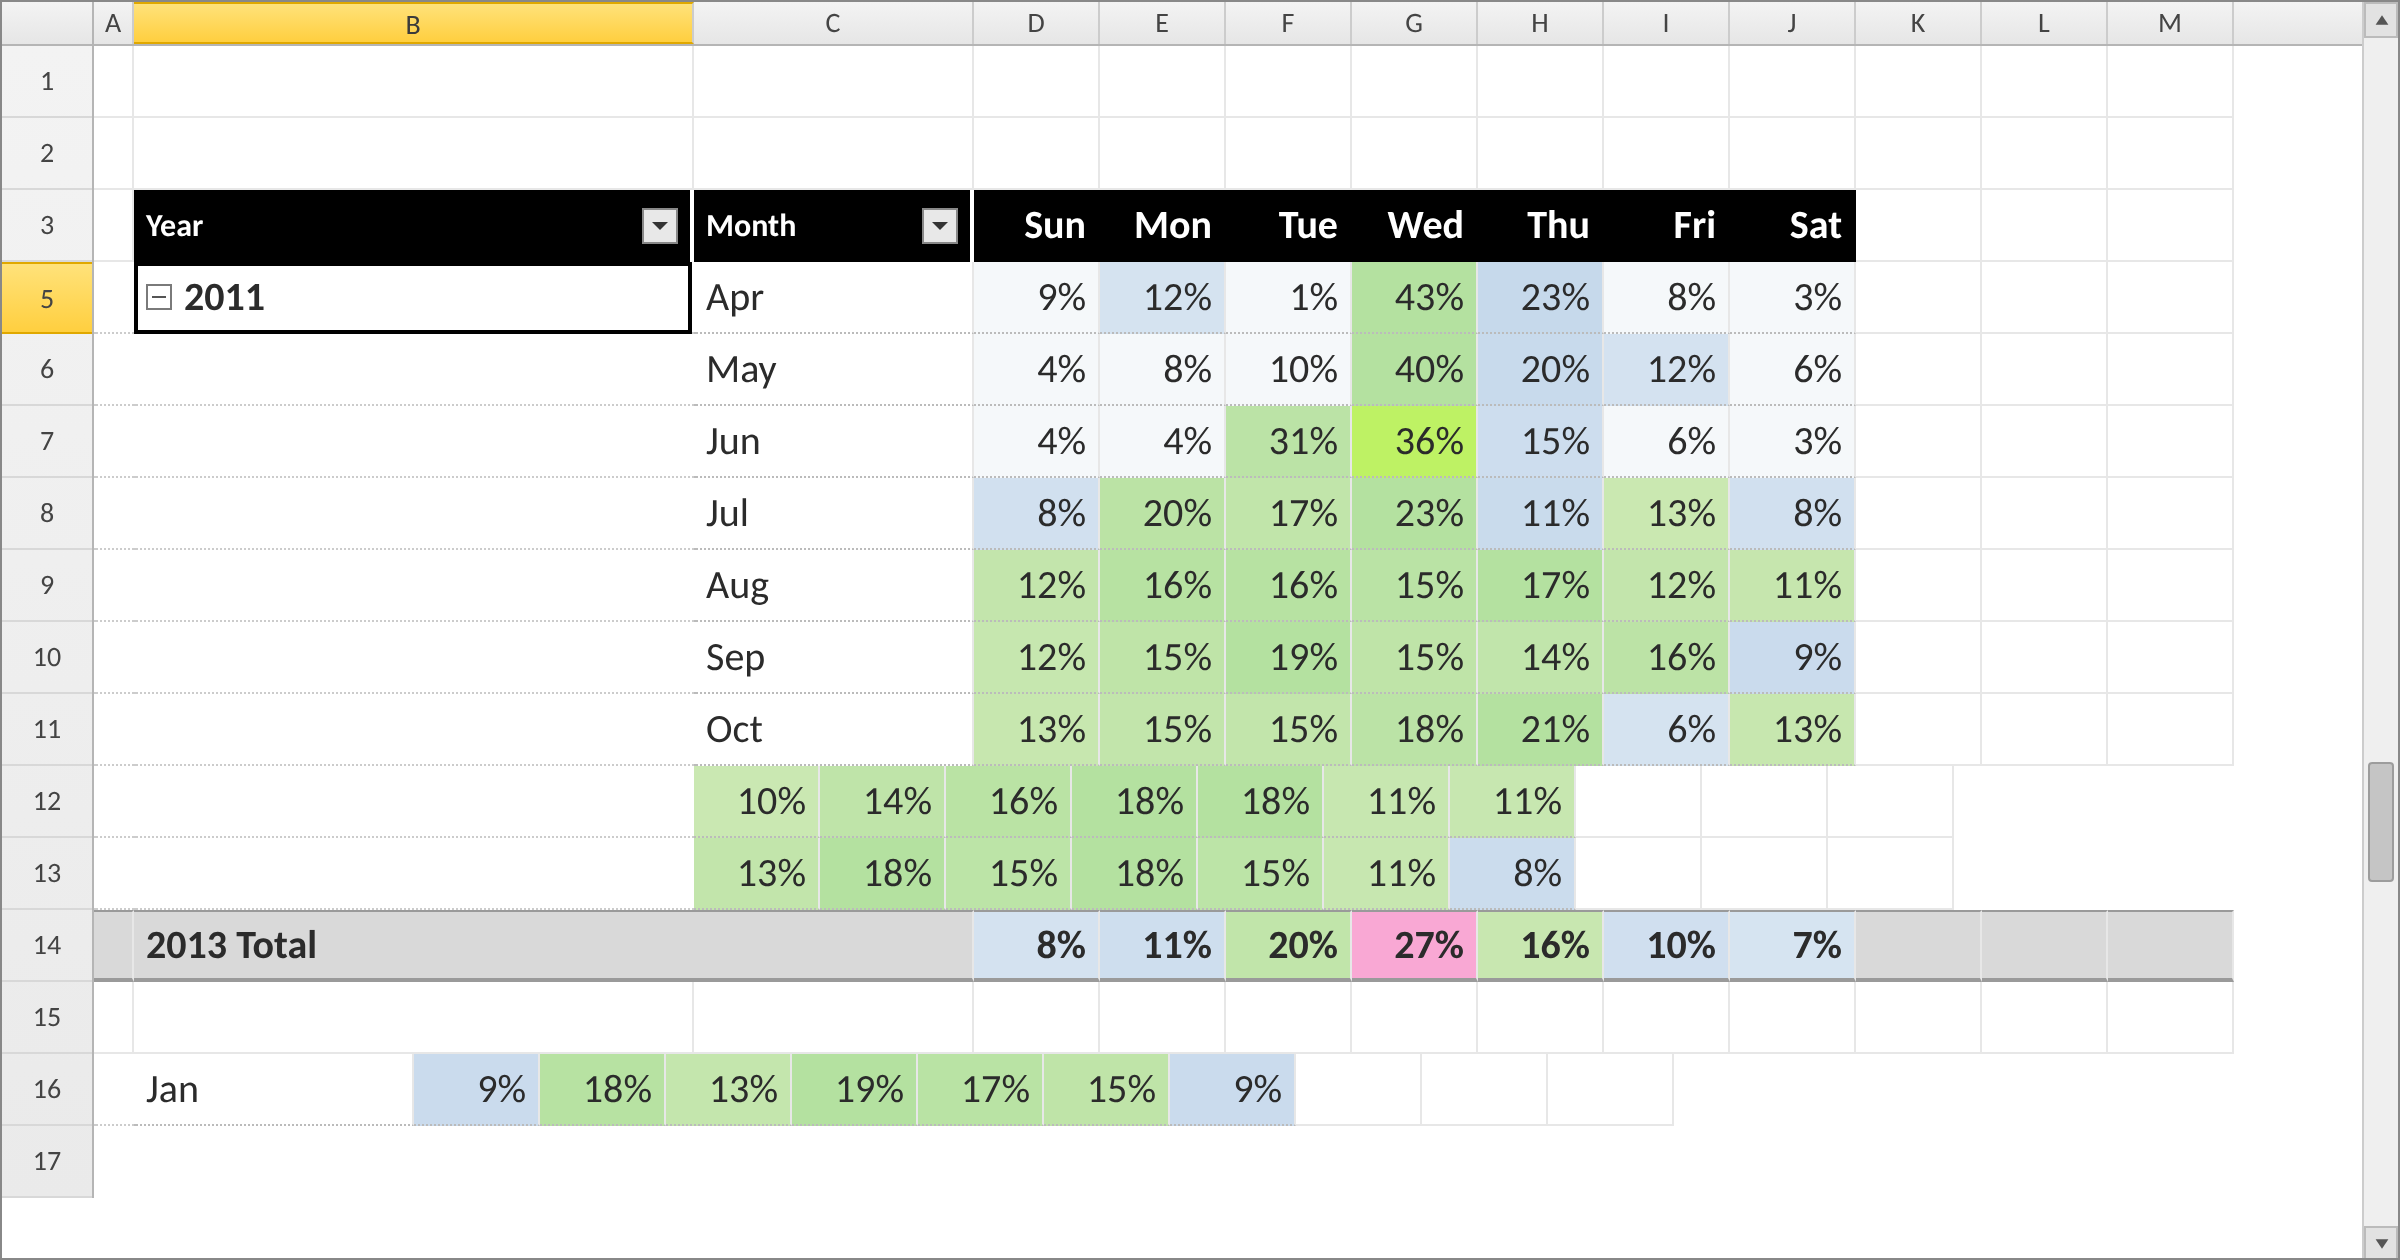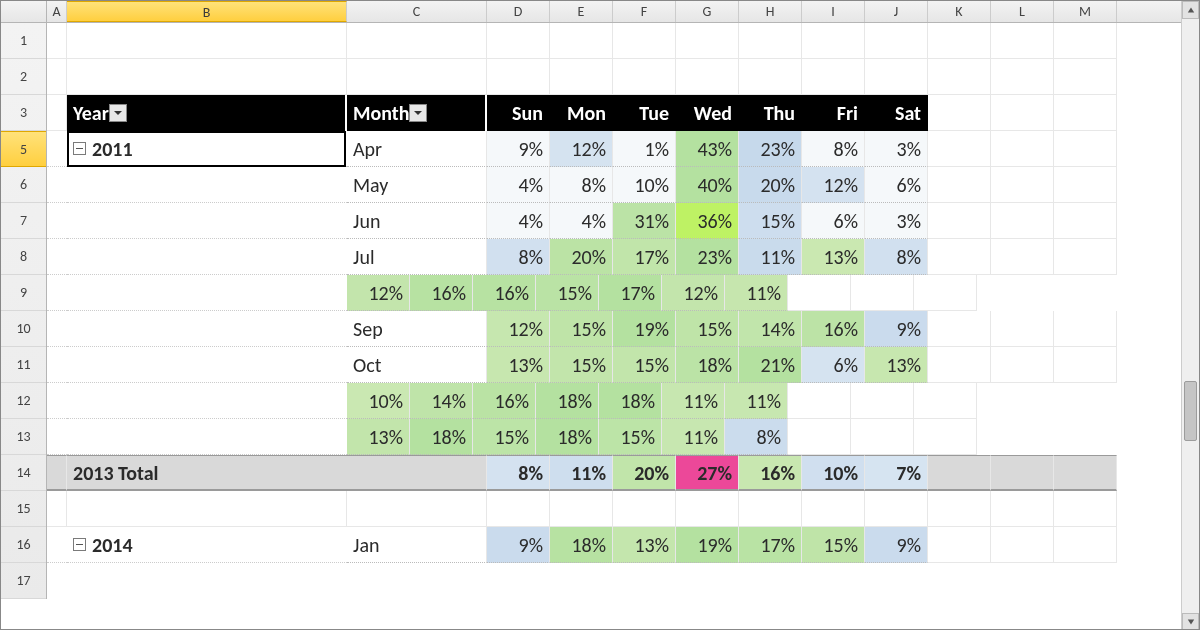--- a/index.html
+++ b/index.html
@@ -15,21 +15,21 @@
   .row-headers { width:46px; background:linear-gradient(#f3f3f3,#eaeaea); border-right:1px solid #b5b5b5; }
   .rh { height:36px; text-align:center; font-size:14px; color:#444; border-bottom:1px solid #d8d8d8; line-height:36px; }
   .rh.selected { background:linear-gradient(#ffe27a,#ffcf3f); border-top:1px solid #e0a800; border-bottom:1px solid #e0a800; }
   
   .cells { position:relative; flex:1; }
   .row { display:flex; height:36px; }
   .cell { height:36px; border-right:1px solid #e7e7e7; border-bottom:1px solid #e7e7e7; padding:0 6px; display:flex; align-items:center; font-size:18px; color:#2b2b2b; }
   .cell.faintgrid { border-bottom:1px dotted #ccc; border-right:none; }
   .title-cell { font-size:20px; color:#333; }
   
-  .phead { background:#000; color:#fff; font-weight:bold; font-size:20px; height:36px; display:flex; align-items:center; justify-content:flex-start; padding:0 6px; border-right:2px solid #fff; }
+  .phead { background:#000; color:#fff; font-weight:bold; font-size:16px; height:36px; display:flex; align-items:center; justify-content:space-between; padding:0 6px; border-right:2px solid #fff; }
   .phead .filter-btn { width:18px; height:18px; background:#e8e8e8; border:1px solid #888; display:flex; align-items:center; justify-content:center; }
   .phead .filter-btn svg { width:10px; height:10px; fill:#333; }
   .dayhead { background:#000; color:#fff; font-weight:bold; font-size:20px; text-align:right; justify-content:flex-end; padding-right:6px; height:36px; display:flex; align-items:center; border-right:1px solid #000; }
   
   .collapse-box { width:13px; height:13px; border:1px solid #7a7a7a; background:#fff; display:inline-flex; align-items:center; justify-content:center; margin-right:6px; position:relative; top:0; }
   .collapse-box .hline { width:7px; height:1px; background:#555; }
   .yearlabel { font-weight:bold; font-size:20px; }
   
   .vcell { justify-content:flex-end; font-size:20px; padding-right:6px; border-bottom:1px dotted #bbb; }
   
@@ -213,20 +213,21 @@
           <div class="cell vcell" style="width: 63px; background: rgb(201, 219, 236);">11%</div>
           <div class="cell vcell" style="width: 63px; background: rgb(202, 232, 177);">13%</div>
           <div class="cell vcell" style="width: 63px; background: rgb(209, 224, 239);">8%</div>
           <div class="cell " style="width: 63px;"></div>
           <div class="cell " style="width: 63px;"></div>
           <div class="cell " style="width: 63px;"></div>
         </div>
         <div class="row ">
           <div class="cell faintgrid" style="width: 20px;"></div>
           <div class="cell faintgrid" style="width: 280px;"></div>
+          <div class="cell monthcell" style="width: 140px;">Aug</div>
           <div class="cell vcell" style="width: 63px; background: rgb(195, 229, 172);">12%</div>
           <div class="cell vcell" style="width: 63px; background: rgb(183, 226, 162);">16%</div>
           <div class="cell vcell" style="width: 63px; background: rgb(183, 226, 162);">16%</div>
           <div class="cell vcell" style="width: 63px; background: rgb(186, 227, 165);">15%</div>
           <div class="cell vcell" style="width: 63px; background: rgb(180, 225, 160);">17%</div>
           <div class="cell vcell" style="width: 63px; background: rgb(195, 229, 172);">12%</div>
           <div class="cell vcell" style="width: 63px; background: rgb(198, 230, 174);">11%</div>
           <div class="cell " style="width: 63px;"></div>
           <div class="cell " style="width: 63px;"></div>
           <div class="cell " style="width: 63px;"></div>
@@ -288,21 +289,21 @@
           <div class="cell " style="width: 63px;"></div>
           <div class="cell " style="width: 63px;"></div>
           <div class="cell " style="width: 63px;"></div>
         </div>
         <div class="row totalrow">
           <div class="cell " style="width: 20px;"></div>
           <div class="cell " style="width: 420px; font-size: 20px;">2013 Total</div>
           <div class="cell vcell" style="width: 63px; background: rgb(212, 226, 240);">8%</div>
           <div class="cell vcell" style="width: 63px; background: rgb(206, 222, 238);">11%</div>
           <div class="cell vcell" style="width: 63px; background: rgb(193, 229, 170);">20%</div>
-          <div class="cell vcell" style="width: 63px; background: #ec4899;">27%</div>
+          <div class="cell vcell" style="width: 63px; background: #f9a8d4;">27%</div>
           <div class="cell vcell" style="width: 63px; background: rgb(200, 231, 176);">16%</div>
           <div class="cell vcell" style="width: 63px; background: rgb(208, 223, 239);">10%</div>
           <div class="cell vcell" style="width: 63px; background: rgb(214, 228, 241);">7%</div>
           <div class="cell " style="width: 63px;"></div>
           <div class="cell " style="width: 63px;"></div>
           <div class="cell " style="width: 63px;"></div>
         </div>
         <div class="row blank">
           <div class="cell " style="width: 20px;"></div>
           <div class="cell " style="width: 280px;"></div>
@@ -313,26 +314,20 @@
           <div class="cell " style="width: 63px;"></div>
           <div class="cell " style="width: 63px;"></div>
           <div class="cell " style="width: 63px;"></div>
           <div class="cell " style="width: 63px;"></div>
           <div class="cell " style="width: 63px;"></div>
           <div class="cell " style="width: 63px;"></div>
           <div class="cell " style="width: 63px;"></div>
         </div>
         <div class="row ">
           <div class="cell faintgrid" style="width: 20px;"></div>
-          <div class="cell faintgrid" style="width: 280px;">
-            <span class="collapse-box">
-              <span class="hline"></span>
-            </span>
-            <span class="yearlabel">2014</span>
-          </div>
           <div class="cell monthcell" style="width: 140px;">Jan</div>
           <div class="cell vcell" style="width: 63px; background: rgb(202, 219, 237);">9%</div>
           <div class="cell vcell" style="width: 63px; background: rgb(183, 226, 162);">18%</div>
           <div class="cell vcell" style="width: 63px; background: rgb(196, 230, 173);">13%</div>
           <div class="cell vcell" style="width: 63px; background: rgb(180, 225, 160);">19%</div>
           <div class="cell vcell" style="width: 63px; background: rgb(185, 227, 164);">17%</div>
           <div class="cell vcell" style="width: 63px; background: rgb(191, 228, 168);">15%</div>
           <div class="cell vcell" style="width: 63px; background: rgb(202, 219, 237);">9%</div>
           <div class="cell " style="width: 63px;"></div>
           <div class="cell " style="width: 63px;"></div>

